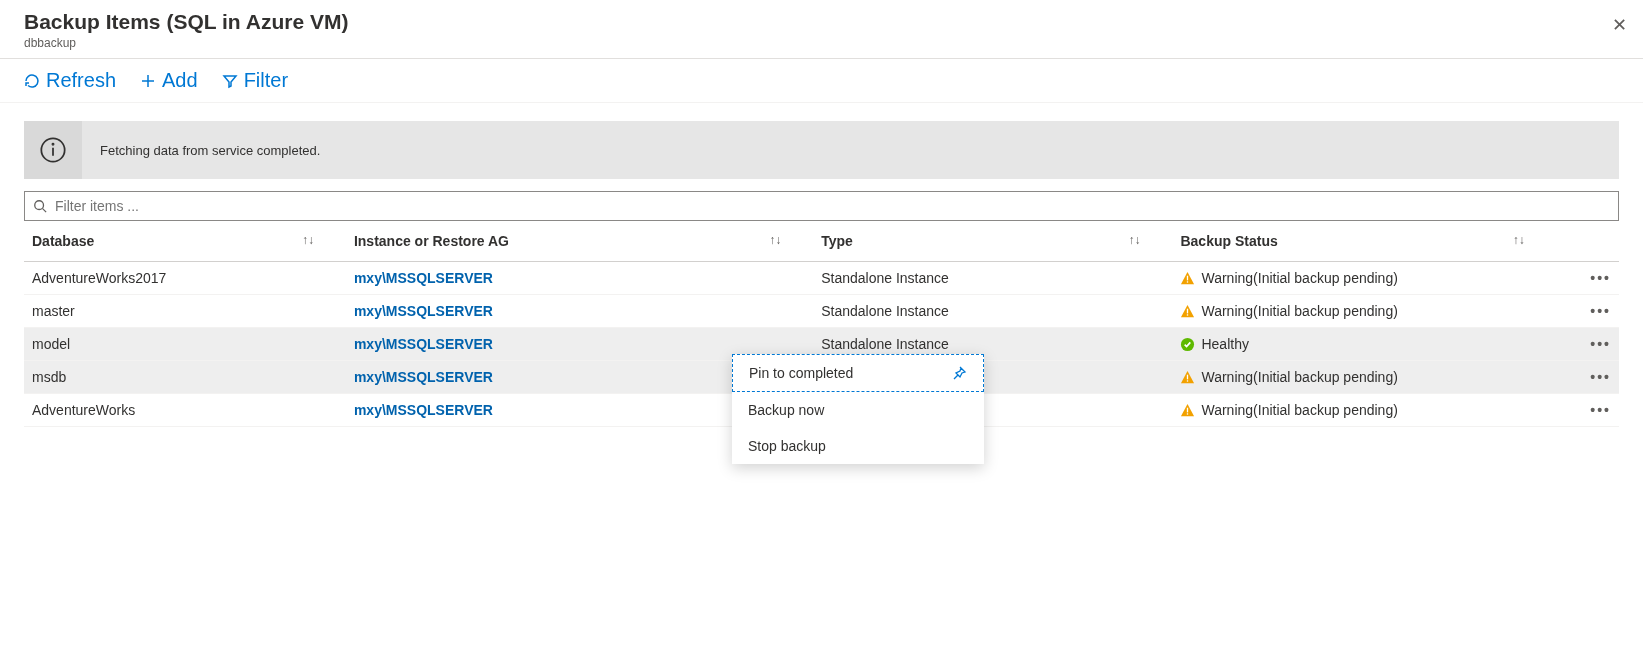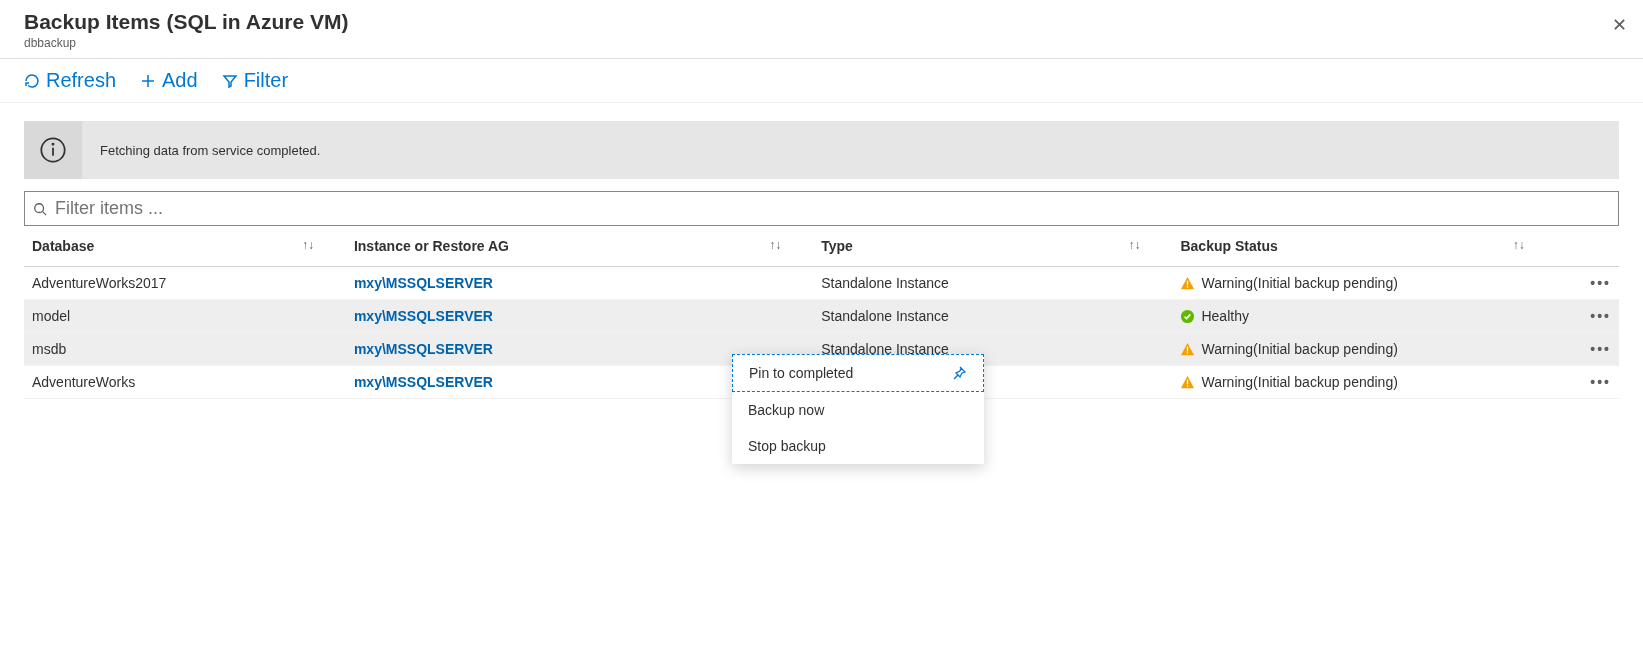--- a/index.html
+++ b/index.html
@@ -10,21 +10,21 @@
     .close-x { position: absolute; right: 16px; top: 14px; font-size: 18px; color: #605e5c; cursor: pointer; }
     .toolbar { display: flex; align-items: center; gap: 24px; padding: 10px 24px; border-bottom: 1px solid #f3f2f1; }
     .tb-btn { display: flex; align-items: center; gap: 6px; color: #0078d4; font-size: 20px; cursor: pointer; }
     .tb-btn svg { width: 16px; height: 16px; }
     .infobar { margin: 18px 24px 12px 24px; display: flex; align-items: center; background: #e6e6e6; }
     .infobar .iconbox { width: 58px; height: 58px; background: #d9d9d9; display:flex; align-items:center; justify-content:center; }
     .infobar .iconbox svg { width: 28px; height: 28px; }
     .infobar .msg { padding-left: 18px; font-size: 13px; }
     .filter { margin: 0 24px 0 24px; border: 1px solid #8a8886; display: flex; align-items: center; padding: 4px 8px; }
     .filter svg { width: 14px; height: 14px; color: #605e5c; margin-right: 6px; }
-    .filter input { flex: 1; border: none; outline: none; font-size: 18px; padding: 2px; }
+    .filter input { flex: 1; border: none; outline: none; font-size: 14px; padding: 2px; }
     .grid { margin: 0 24px; }
     .grid table { width: 100%; border-collapse: collapse; table-layout: fixed; }
     .grid th { text-align: left; font-size: 14px; font-weight: 600; padding: 12px 8px; border-bottom: 1px solid #d2d0ce; }
     .grid th .sort { float: right; font-size: 12px; color: #605e5c; margin-right: 24px; }
     .grid td { font-size: 14px; padding: 8px 8px; border-bottom: 1px solid #f3f2f1; vertical-align: middle; }
     .grid tbody tr.sel { background: #eeeeee; }
     .link { color: #0062ad; font-weight: 600; cursor: pointer; }
     .status { display: flex; align-items: center; gap: 6px; }
     .more { text-align: right; color: #605e5c; padding-right: 16px; }
     .dots { cursor: pointer; letter-spacing: 2px; font-weight: 700;}
@@ -110,20 +110,36 @@
               <svg width="15" height="15" viewBox="0 0 16 16">
                 <path fill="#f2a100" d="M8 1l7 13H1z"></path>
                 <rect x="7.3" y="5" width="1.4" height="5" fill="#fff"></rect>
                 <rect x="7.3" y="11" width="1.4" height="1.4" fill="#fff"></rect>
               </svg>
               <span>Warning(Initial backup pending)</span>
             </div>
           </td>
           <td class="more"><span class="dots">•••</span></td>
         </tr>
+        <tr>
+          <td>master</td>
+          <td><span class="link">mxy\MSSQLSERVER</span></td>
+          <td>Standalone Instance</td>
+          <td>
+            <div class="status">
+              <svg width="15" height="15" viewBox="0 0 16 16">
+                <path fill="#f2a100" d="M8 1l7 13H1z"></path>
+                <rect x="7.3" y="5" width="1.4" height="5" fill="#fff"></rect>
+                <rect x="7.3" y="11" width="1.4" height="1.4" fill="#fff"></rect>
+              </svg>
+              <span>Warning(Initial backup pending)</span>
+            </div>
+          </td>
+          <td class="more"><span class="dots">•••</span></td>
+        </tr>
         <tr class="sel">
           <td>model</td>
           <td><span class="link">mxy\MSSQLSERVER</span></td>
           <td>Standalone Instance</td>
           <td>
             <div class="status">
               <svg width="15" height="15" viewBox="0 0 16 16">
                 <circle cx="8" cy="8" r="7" fill="#5fb900"></circle>
                 <path d="M5 8.2l2 2 4-4.4" stroke="#fff" stroke-width="1.8" fill="none"></path>
               </svg>

